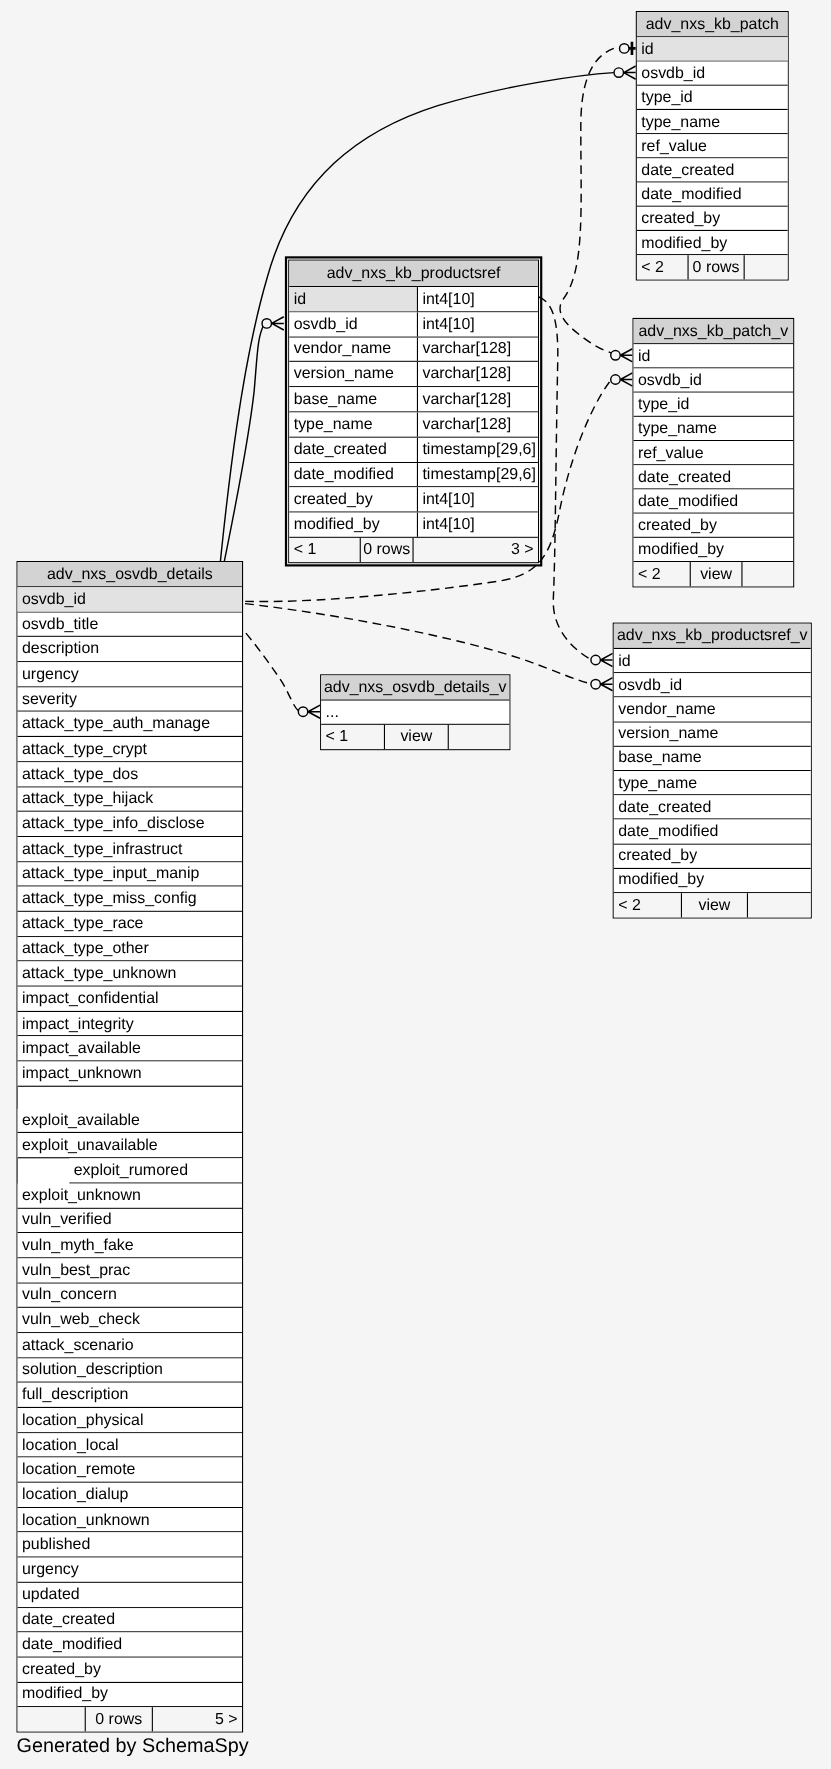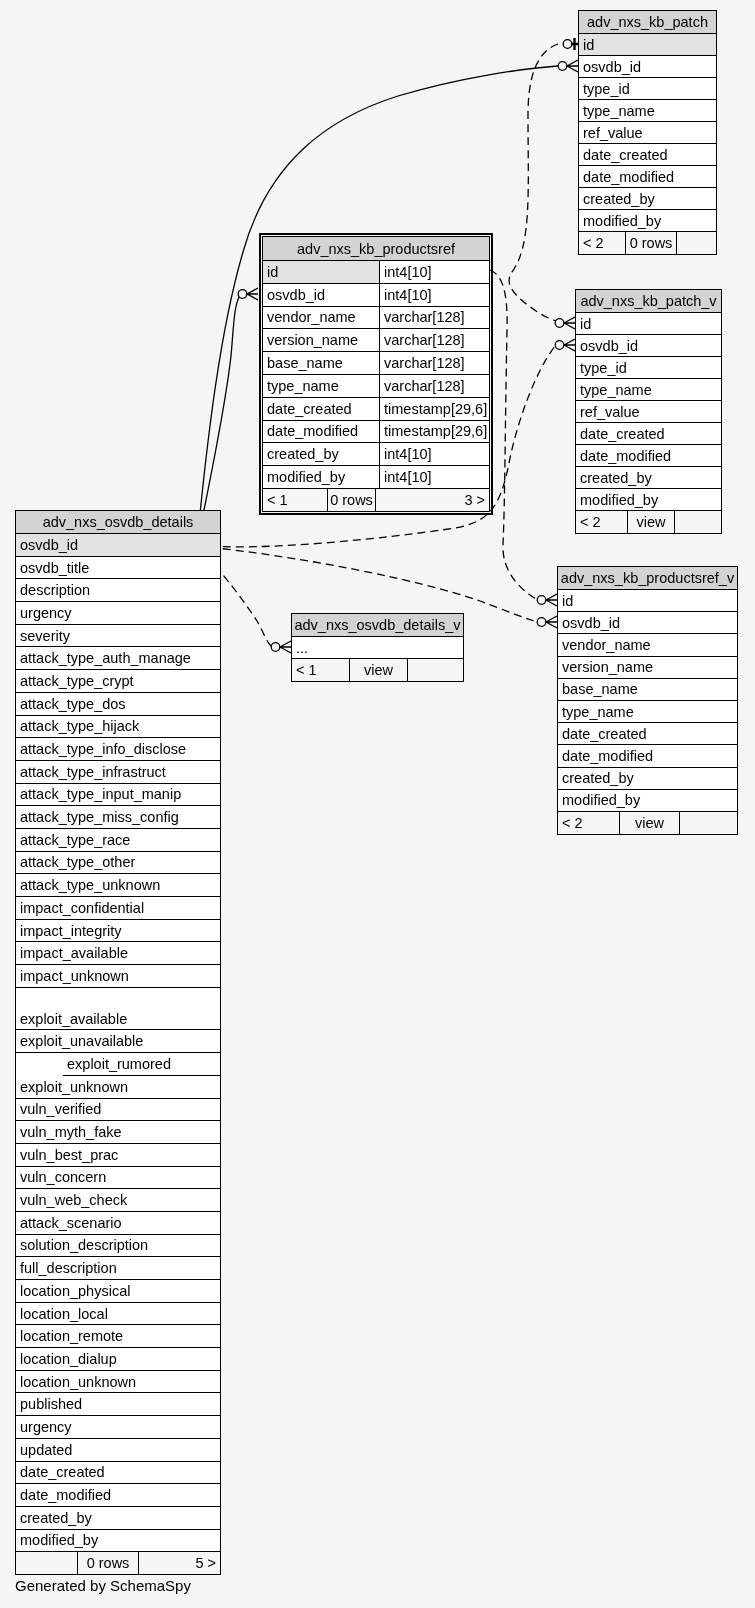--- a/index.html
+++ b/index.html
@@ -17,21 +17,21 @@
   }
   .row{display:flex;align-items:stretch;border-bottom:1.6px solid #000;box-sizing:border-box;background:#fff;}
   .cell{display:flex;align-items:center;padding-left:4px;box-sizing:border-box;white-space:nowrap;overflow:hidden;}
   .cell.key{background:#e2e2e2;}
   .cell.tp{border-left:1.6px solid #000;}
   .ftr{display:flex;box-sizing:border-box;background:#f5f5f5;}
   .fc{display:flex;align-items:center;box-sizing:border-box;padding:0 4px;white-space:nowrap;overflow:hidden;}
   .fc + .fc{border-left:1.6px solid #000;}
   .fc.c{justify-content:center;}
   .fc.r{justify-content:flex-end;}
-  .caption{position:absolute;left:15px;top:1577px;font-size:15px;}
+  .caption{position:absolute;left:15px;top:1577px;font-size:18px;}
 </style>
 </head>
 <body>
 
 <div class="canvas">
   <div class="caption">Generated by SchemaSpy</div>
 <svg width="755" height="1608" class="edges">
       <path d="M197,544 C212,472 226,400 231,356 C234,322 234,306 240,295" fill="none" stroke="#000000" stroke-width="1.3"></path>
       <path d="M197,544 C207,440 220,330 243,252 C268,162 328,118 398,96 C462,77 527,68 558,66" fill="none" stroke="#000000" stroke-width="1.3"></path>
       <path d="M197,547 C220,568 246,604 257,621 C263,631 266,641 271,646" fill="none" stroke="#000000" stroke-width="1.3" stroke-dasharray="8 5"></path>

